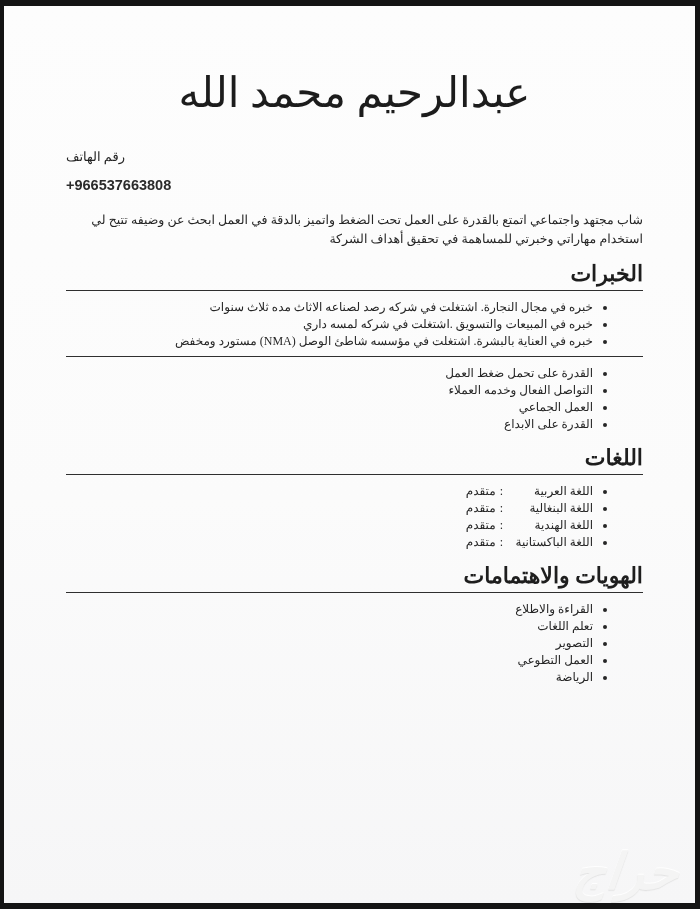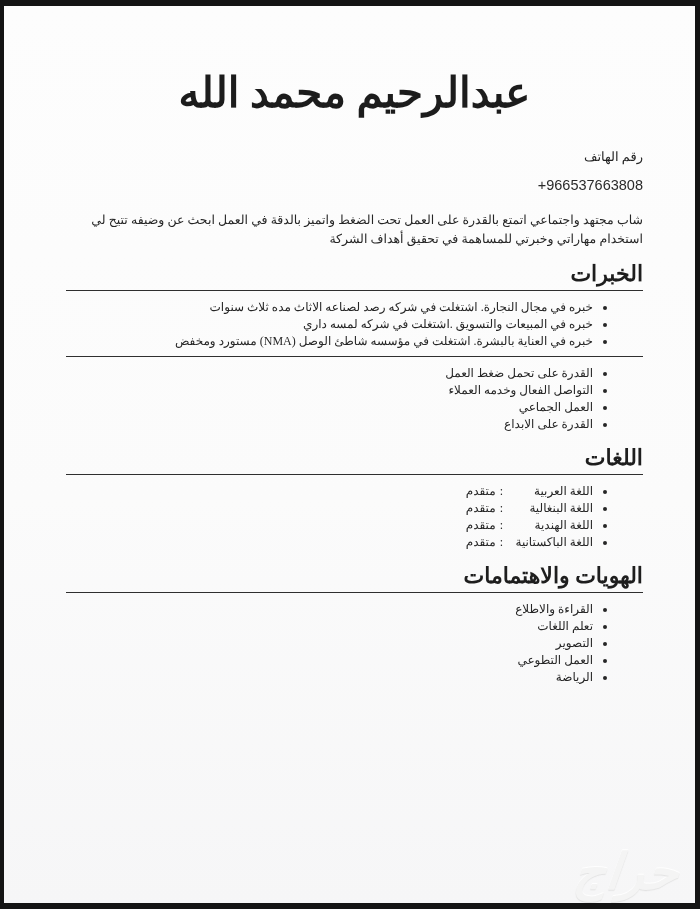--- a/index.html
+++ b/index.html
@@ -22,39 +22,39 @@
     color: #212121;
     overflow: hidden;
   }
   .content {
     padding: 0 52px 0 62px;
   }
   h1.name {
     margin: 62px 0 16px 0;
     font-size: 42px;
     line-height: 50px;
-    font-weight: bold;
+    font-weight: normal;
     text-align: center;
     color: #1c1c1c;
     letter-spacing: 1px;
   }
   .contact {
     margin-top: 25px;
-    text-align: right;
+    text-align: left;
     font-size: 13px;
     line-height: 28px;
     color: #242424;
   }
   .contact > div, .contact > a { display: block; }
   .phone-number {
     font-family: "Liberation Sans", "DejaVu Sans", sans-serif;
     font-size: 14.5px;
     color: #2b2b2b;
   }
-  .ltr { direction: ltr; unicode-bidi: embed; display: inline-block; }
+  .ltr { direction: ltr; unicode-bidi: embed; display: inline-block; font-weight: bold; }
   a.email {
     color: #3a7ca5;
     text-decoration: underline;
     font-family: "Liberation Sans", "DejaVu Sans", sans-serif;
     font-size: 14px;
     cursor: pointer;
   }
   p.summary {
     margin: 12px auto 0 auto;
     text-align: right;

